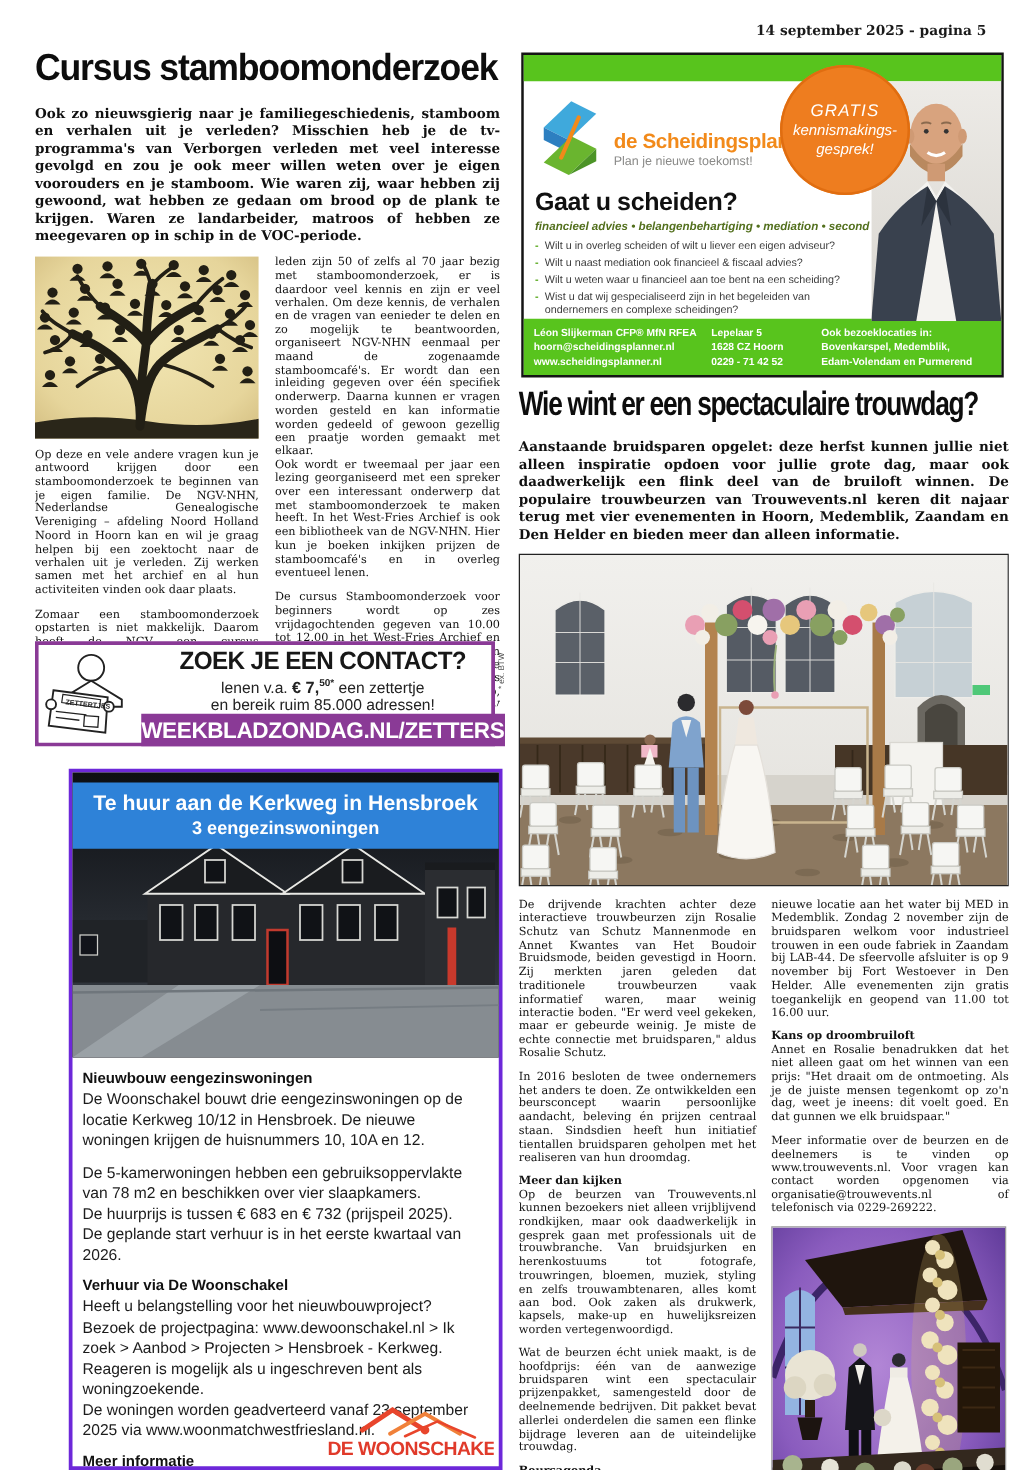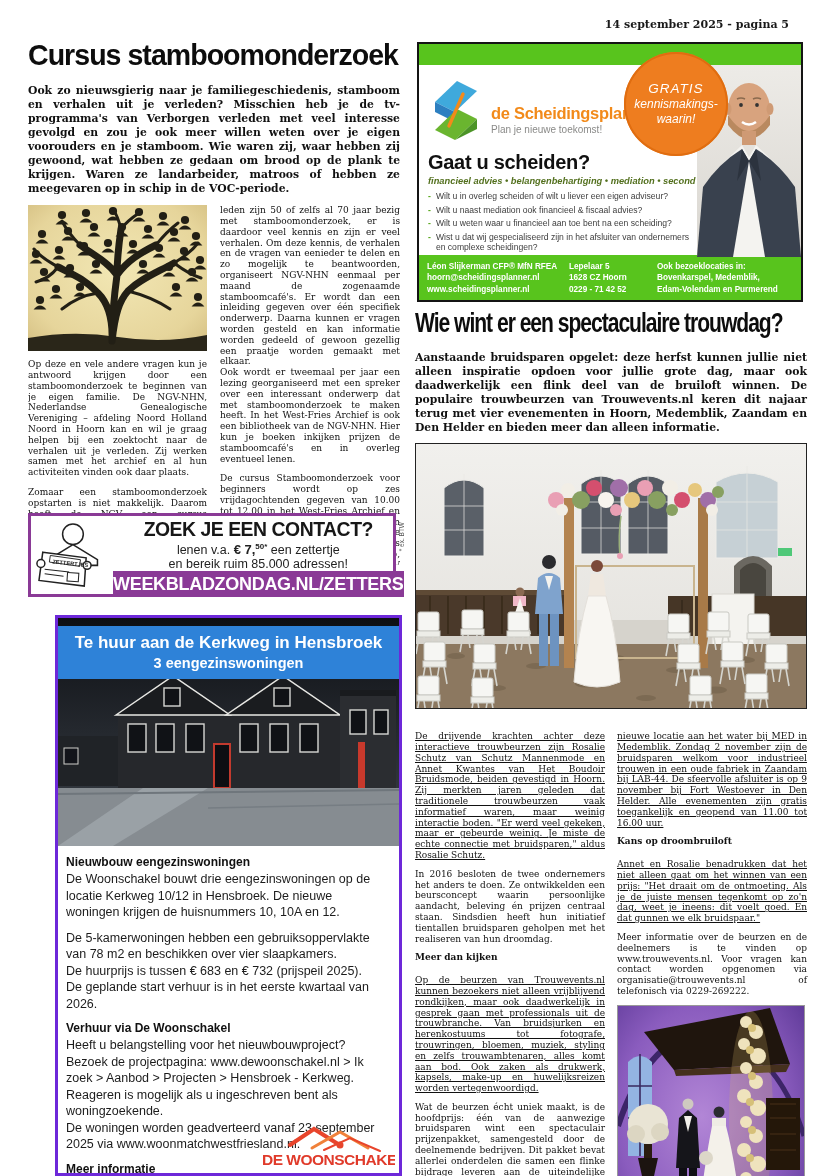--- a/index.html
+++ b/index.html
@@ -71,21 +71,21 @@
   
   .art2{position:absolute;left:415px;top:308px;width:392px;}
   .art2 h1{margin:0;font-family:"Liberation Sans",sans-serif;font-weight:bold;font-size:27px;
            letter-spacing:-1.3px;transform:scaleX(.78);transform-origin:left;white-space:nowrap;color:#0d0d0d;}
   .intro2{font-weight:bold;font-size:10.8px;line-height:1.3;text-align:justify;margin:12px 0 8px;}
   .photo-wedding{width:390px;height:264px;border:1px solid #222;}
   .cols2{display:flex;gap:12px;margin-top:10px;}
   .colA,.colB{width:190px;}
   .cols2 p{font-size:9px;line-height:1.2;text-align:justify;margin:0 0 8px;}
   .cols2 p.subh{font-weight:bold;margin:0;text-align:left;}
-  .cols2 p.nogap{margin-top:12px;text-decoration:underline;}
+  .cols2 p.nogap{margin-top:0;}
   .photo-purple{width:186px;height:246px;border:1px solid #999;margin-top:6px;}
 </style>
 </head>
 <body>
 
 <div class="page">
 
   <div class="date">14 september 2025 - pagina 5</div>
 
   <section class="art1">
@@ -264,21 +264,21 @@
         <path d="M8,56 L30,35 L50,45 L28,66 Z" fill="#6ab52f"></path>
         <path d="M50,45 L50,55 L28,66 Z" fill="#4c9427"></path>
         <path d="M22,52 L36,20" stroke="#f28a1a" stroke-width="3.4" stroke-linecap="round"></path>
       </svg>
     </div>
     <div class="s-brand"><span>de Scheidingsplanner</span><sup>®</sup></div>
     <div class="s-tag">Plan je nieuwe toekomst!</div>
     <div class="s-badge">
       <div>GRATIS</div>
       <div>kennismakings-</div>
-      <div>waarin!</div>
+      <div>gesprek!</div>
     </div>
     <div class="s-man">
       <svg viewBox="0 0 104 192" width="104" height="192" preserveAspectRatio="none">
         <defs>
           <linearGradient id="mbg" x1="0" y1="0" x2="0" y2="1">
             <stop offset="0" stop-color="#edebe7"></stop>
               <stop offset="1" stop-color="#d9d6d0"></stop>
           </linearGradient>
         </defs>
         <rect width="104" height="192" fill="url(#mbg)"></rect>
@@ -308,21 +308,21 @@
       <li>
           <span class="s-dash">-</span>
           <span>Wilt u naast mediation ook financieel &amp; fiscaal advies?</span>
         </li>
       <li>
           <span class="s-dash">-</span>
           <span>Wilt u weten waar u financieel aan toe bent na een scheiding?</span>
         </li>
       <li>
           <span class="s-dash">-</span>
-          <span>Wist u dat wij gespecialiseerd zijn in het afsluiter van ondernemers en complexe scheidingen?</span>
+          <span>Wist u dat wij gespecialiseerd zijn in het begeleiden van ondernemers en complexe scheidingen?</span>
         </li>
       <li>
           <span class="s-dash">-</span>
           <span>Wilt u een gedegen ouderschapsplan onder begeleiding van een coach?</span>
         </li>
     </ul>
     <div class="s-botbar">
       <div class="s-c1">
         <div>Léon Slijkerman CFP® MfN RFEA</div>
         <div>hoorn@scheidingsplanner.nl</div>

